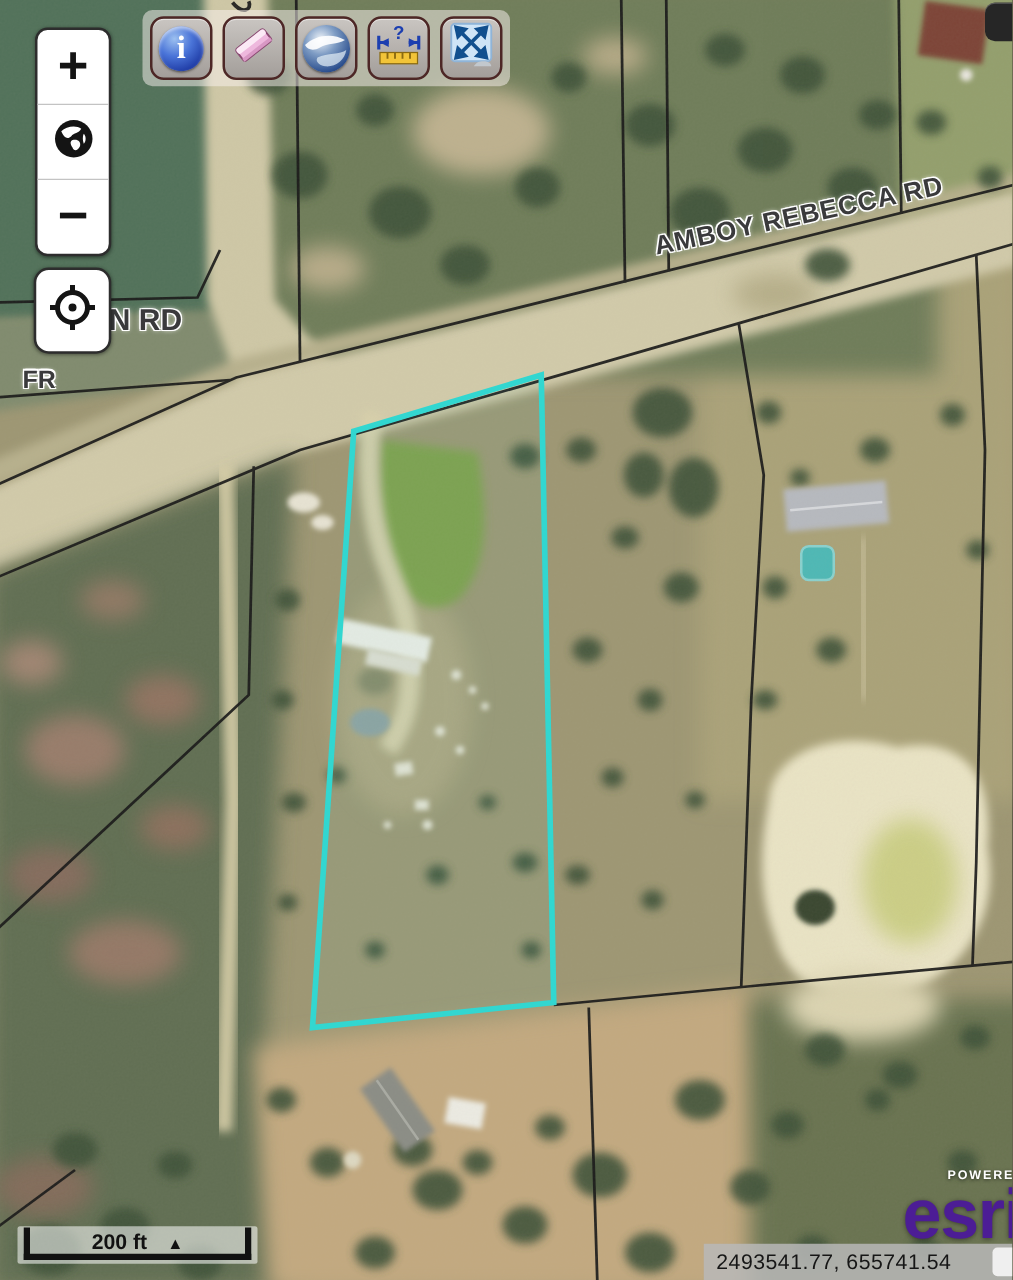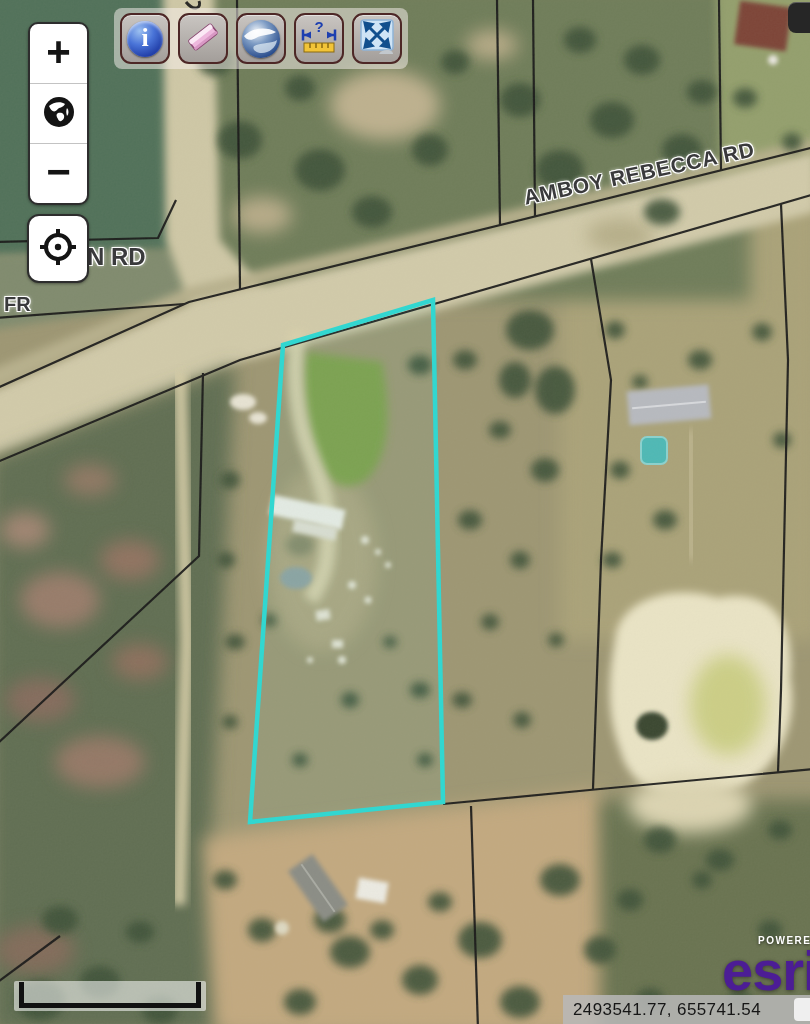--- a/index.html
+++ b/index.html
@@ -4,21 +4,21 @@
 <style>
   html,body{margin:0;padding:0;background:#222;}
   .screen{position:relative;width:810px;height:1024px;overflow:hidden;background:#9d9672;
           font-family:"Liberation Sans",sans-serif;}
   .screen svg.map{position:absolute;left:0;top:0;}
 
   
   .road-label{position:absolute;font-weight:bold;color:#3a3a3c;white-space:nowrap;
     text-shadow:-1px -1px 0 #fff,1px -1px 0 #fff,-1px 1px 0 #fff,1px 1px 0 #fff,0 0 4px #fff;}
   .road-main{left:524px;top:186px;font-size:21px;letter-spacing:.8px;transform:rotate(-12deg);transform-origin:left center;}
-  .road-left-a{left:4px;top:245px;font-size:20px;margin-top:48px;}
+  .road-left-a{left:18px;top:245px;font-size:20px;margin-top:48px;}
   .road-left-b{left:87px;top:243px;font-size:24px;}
 
   
   .zoomctl{position:absolute;left:28px;top:22px;width:57px;background:#fff;border:2px solid #2d2d2d;
     border-radius:10px;box-shadow:0 1px 3px rgba(0,0,0,.4);}
   .zoomctl .cell{height:59px;display:flex;align-items:center;justify-content:center;cursor:pointer;}
   .zoomctl .cell + .cell{border-top:1px solid #c3c3c3;}
   .zoom-glyph{font-size:42px;font-weight:bold;color:#141414;line-height:1;margin-top:-4px;}
   .locatebtn{position:absolute;left:27px;top:214px;width:58px;height:65px;background:#fff;
     border:2px solid #2d2d2d;border-radius:12px;display:flex;align-items:center;justify-content:center;
@@ -366,20 +366,23 @@
           </g>
         </svg>
       </span>
     </div>
   </div>
 
   <div class="corner-partial"></div>
 
   <div class="scalebar">
     <div class="bracket"></div>
+    <div class="txt">
+      <span>200 ft</span><span class="tri">▲</span>
+    </div>
   </div>
 
   <div class="poweredby">POWERED BY</div>
   <div class="esri">esri</div>
 
   <div class="coordbar">
     <span class="coords">2493541.77, 655741.54</span>
     <div class="coord-chip"></div>
   </div>
 

